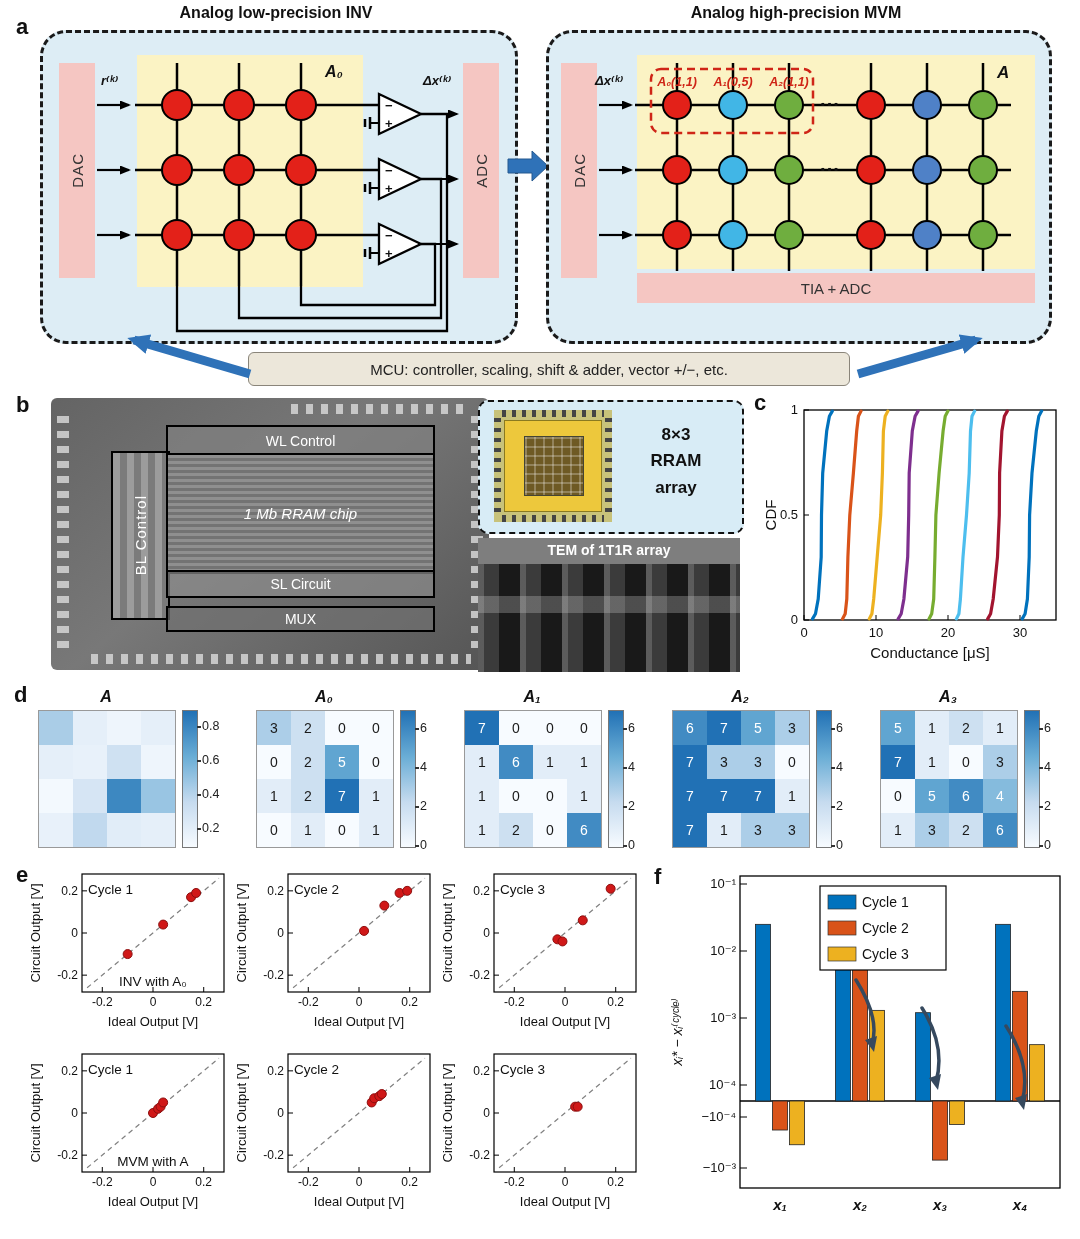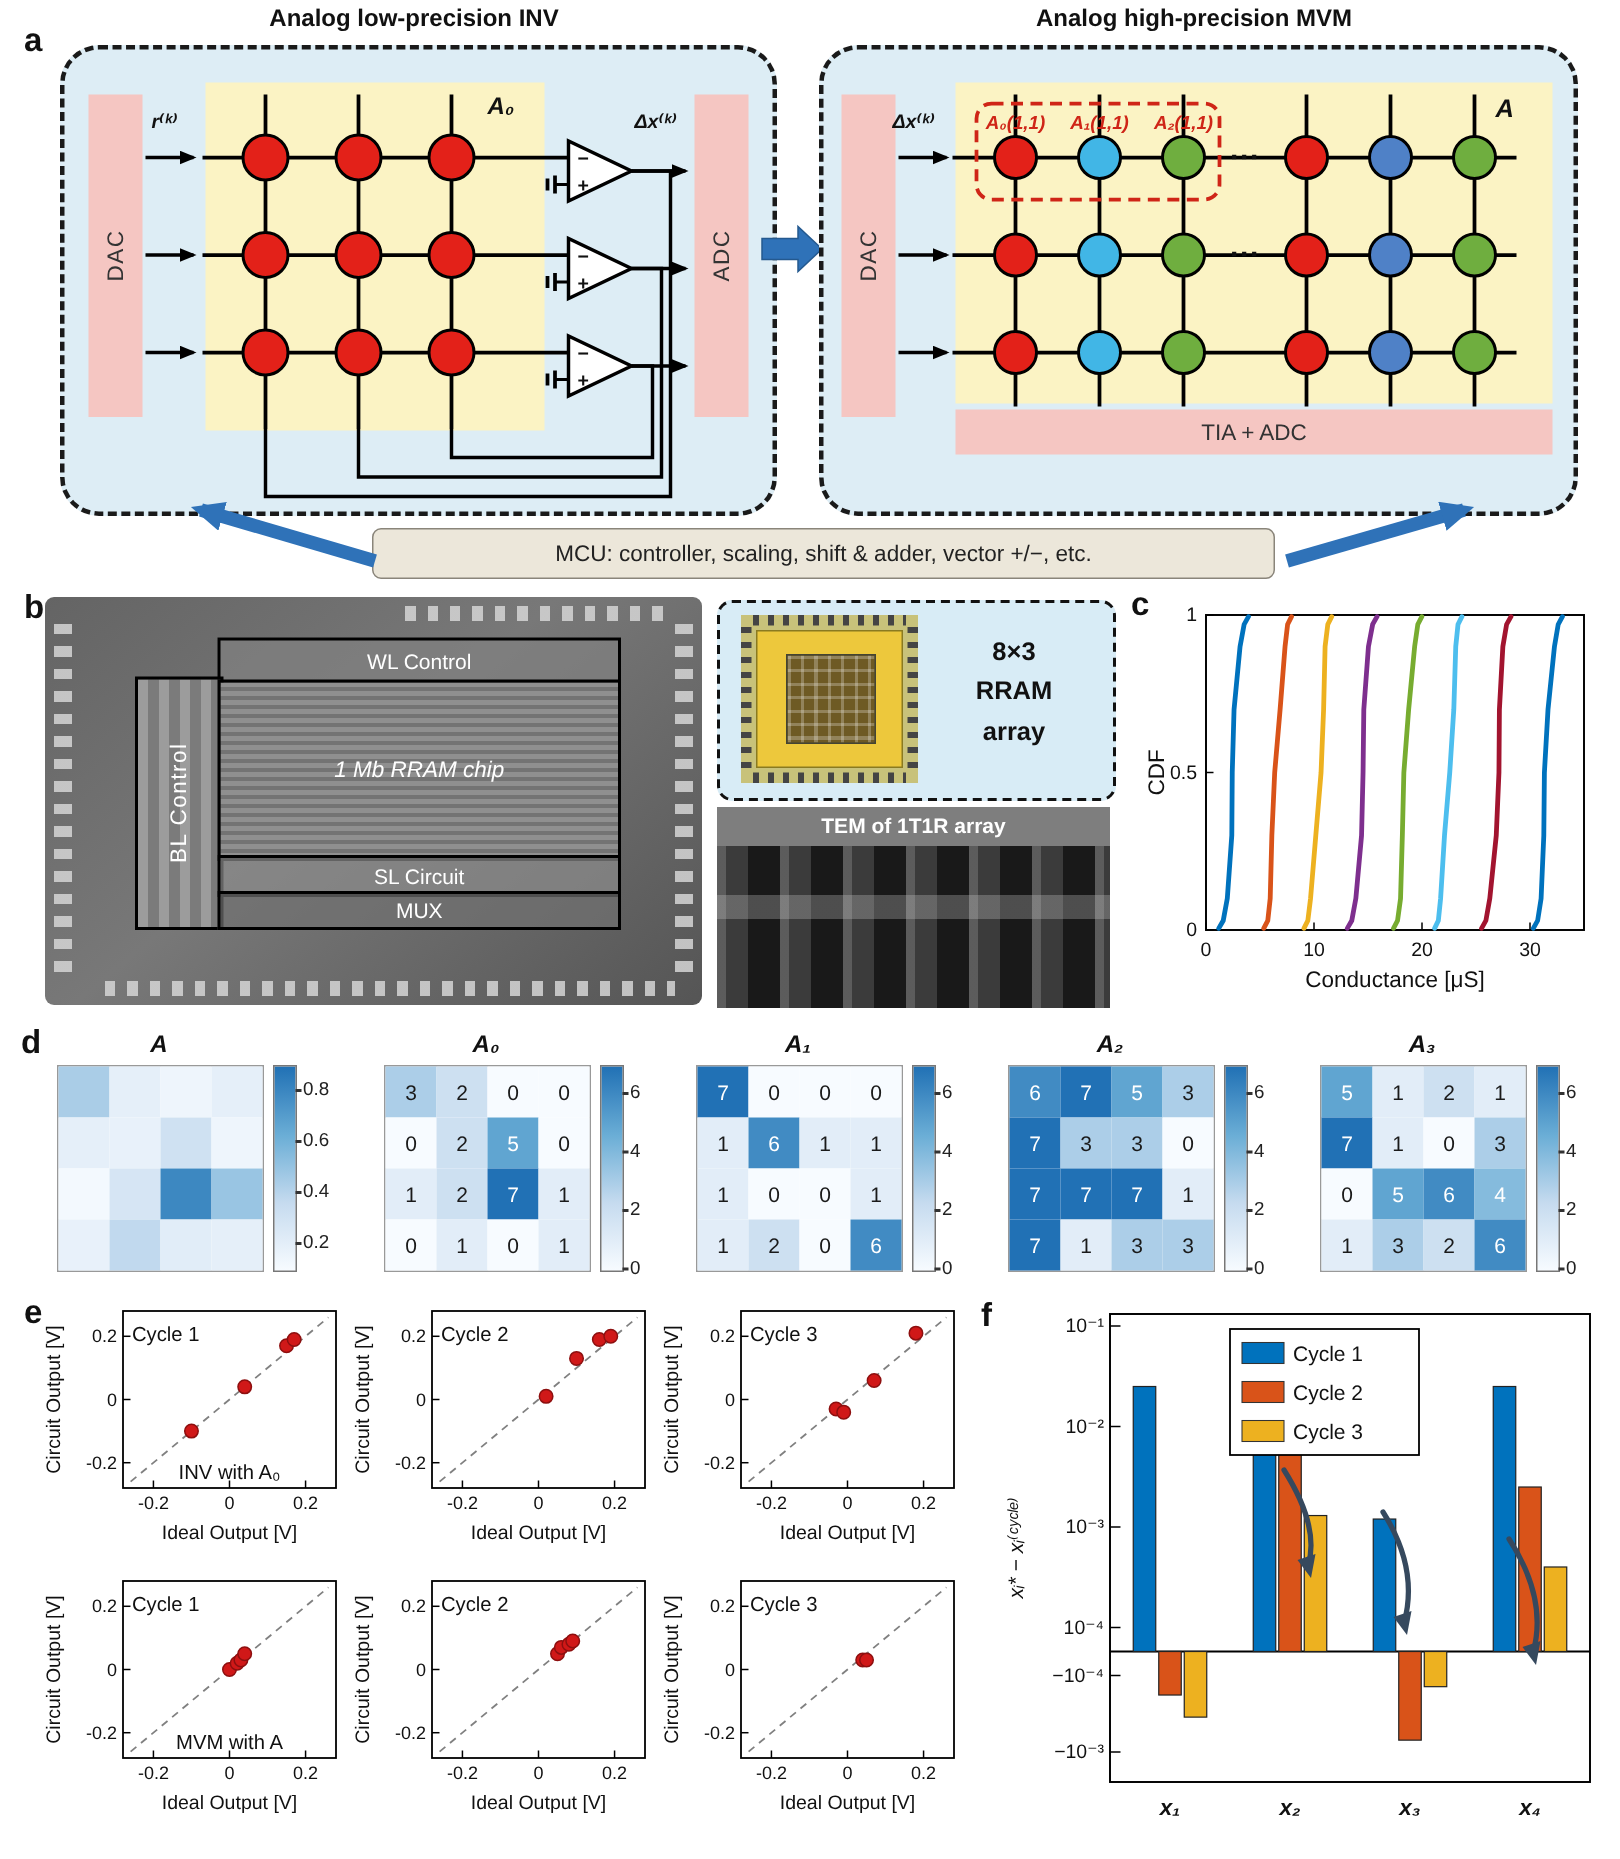--- a/index.html
+++ b/index.html
@@ -8,21 +8,21 @@
   .panel-label{font-weight:bold;font-size:22px;}
   .a-title{font-weight:bold;font-size:16px;text-align:center;}
   .dashed-box{border:3px dashed #1a1a1a;border-radius:26px;background:#ddedf5;}
   .pink{background:#f5c6c2;display:flex;align-items:center;justify-content:center;}
   .vtext{writing-mode:vertical-rl;transform:rotate(180deg);font-size:15px;color:#333;letter-spacing:1px;}
   .eq{font-style:italic;font-weight:bold;font-size:15px;text-align:center;}
   .eq .red{color:#e01010;}
   .small-math{font-style:italic;font-weight:bold;font-size:13px;}
   .slice-label{position:absolute;width:56px;text-align:center;color:#cf2517;font-weight:bold;font-style:italic;font-size:12.5px;}
   .mcu{background:#ece7da;border:1.5px solid #8a857a;border-radius:6px;display:flex;align-items:center;justify-content:center;font-size:15px;color:#222;}
-  .chip{background:linear-gradient(140deg,#646464,#787878 45%,#555);border-radius:6px;overflow:hidden;}
+  .chip{background:linear-gradient(140deg,#646464,#787878 45%,#555);border-radius:6px;overflow:hidden;margin-left:21px;}
   .padstrip-v{position:absolute;width:12px;background:repeating-linear-gradient(to bottom,#d5d5d5 0 7px,rgba(0,0,0,0) 7px 15px);opacity:.85;}
   .padstrip-h{position:absolute;height:10px;background:repeating-linear-gradient(to right,#d5d5d5 0 7px,rgba(0,0,0,0) 7px 15px);opacity:.85;}
   .cbox{position:absolute;border:2px solid #000;color:#fff;display:flex;align-items:center;justify-content:center;font-size:14px;}
   .wl{background:rgba(128,128,128,.75);}
   .bl{background:repeating-linear-gradient(to right,#9c9c9c 0 7px,#7b7b7b 7px 14px);}
   .core{background:repeating-linear-gradient(to bottom,#8f8f8f 0 3px,#737373 3px 6px);font-size:15px;}
   .sl{background:rgba(140,140,140,.7);}
   .mux{background:rgba(112,112,112,.7);}
   .rram-box{border:2.5px dashed #111;border-radius:10px;background:#d8ecf6;}
   .pkg{position:absolute;left:14px;top:8px;width:118px;height:112px;background:#c8c27a;}
@@ -165,21 +165,21 @@
       <circle cx="434" cy="202" r="14" fill="#6fae3f" stroke="#000" stroke-width="2"></circle>
       <text x="281" y="78" font-size="20" text-anchor="middle" fill="#111" font-weight="bold">···</text>
       <text x="281" y="143" font-size="20" text-anchor="middle" fill="#111" font-weight="bold">···</text>
       <rect x="102" y="36" width="162" height="64" rx="10" fill="none" stroke="#cf2517" stroke-width="2.5" stroke-dasharray="8 5"></rect>
     </svg>
   <div class="abs pink" style="left:12px;top:30px;width:36px;height:215px;">
     <span class="vtext">DAC</span>
   </div>
   <div class="abs small-math" style="left:46px;top:40px;">Δx⁽ᵏ⁾</div>
   <div class="slice-label" style="left:100px;top:42px;">A₀(1,1)</div>
-  <div class="slice-label" style="left:156px;top:42px;">A₁(1,1)</div>
+  <div class="slice-label" style="left:156px;top:42px;">A₁(0,5)</div>
   <div class="slice-label" style="left:212px;top:42px;">A₂(1,1)</div>
   <div class="abs eq" style="left:448px;top:30px;font-size:17px;">A</div>
   <div class="abs pink" style="left:88px;top:240px;width:398px;height:30px;font-size:15px;color:#333;">
     <span>TIA + ADC</span>
   </div>
 </div>
 
 <div class="abs mcu" style="left:248px;top:352px;width:600px;height:32px;">
   <span>MCU: controller, scaling, shift &amp; adder, vector +/−, etc.</span>
 </div>
@@ -212,21 +212,21 @@
   </div>
   <div class="cbox bl" style="left:60px;top:53px;width:55px;height:165px;">
     <span class="vtext" style="color:#fff;">BL Control</span>
   </div>
   <div class="cbox core" style="left:115px;top:55px;width:265px;height:117px;font-style:italic;">
     <span>1 Mb RRAM chip</span>
   </div>
   <div class="cbox sl" style="left:115px;top:172px;width:265px;height:24px;">
     <span>SL Circuit</span>
   </div>
-  <div class="cbox mux" style="left:115px;top:196px;width:265px;height:22px;text-align:right;">
+  <div class="cbox mux" style="left:115px;top:208px;width:265px;height:22px;text-align:right;">
     <span>MUX</span>
   </div>
 </div>
 
 <div class="abs rram-box" style="left:478px;top:400px;width:262px;height:130px;">
   <div class="pkg">
     <div class="pin-t"></div>
     <div class="pin-b"></div>
     <div class="pin-l"></div>
     <div class="pin-r"></div>

